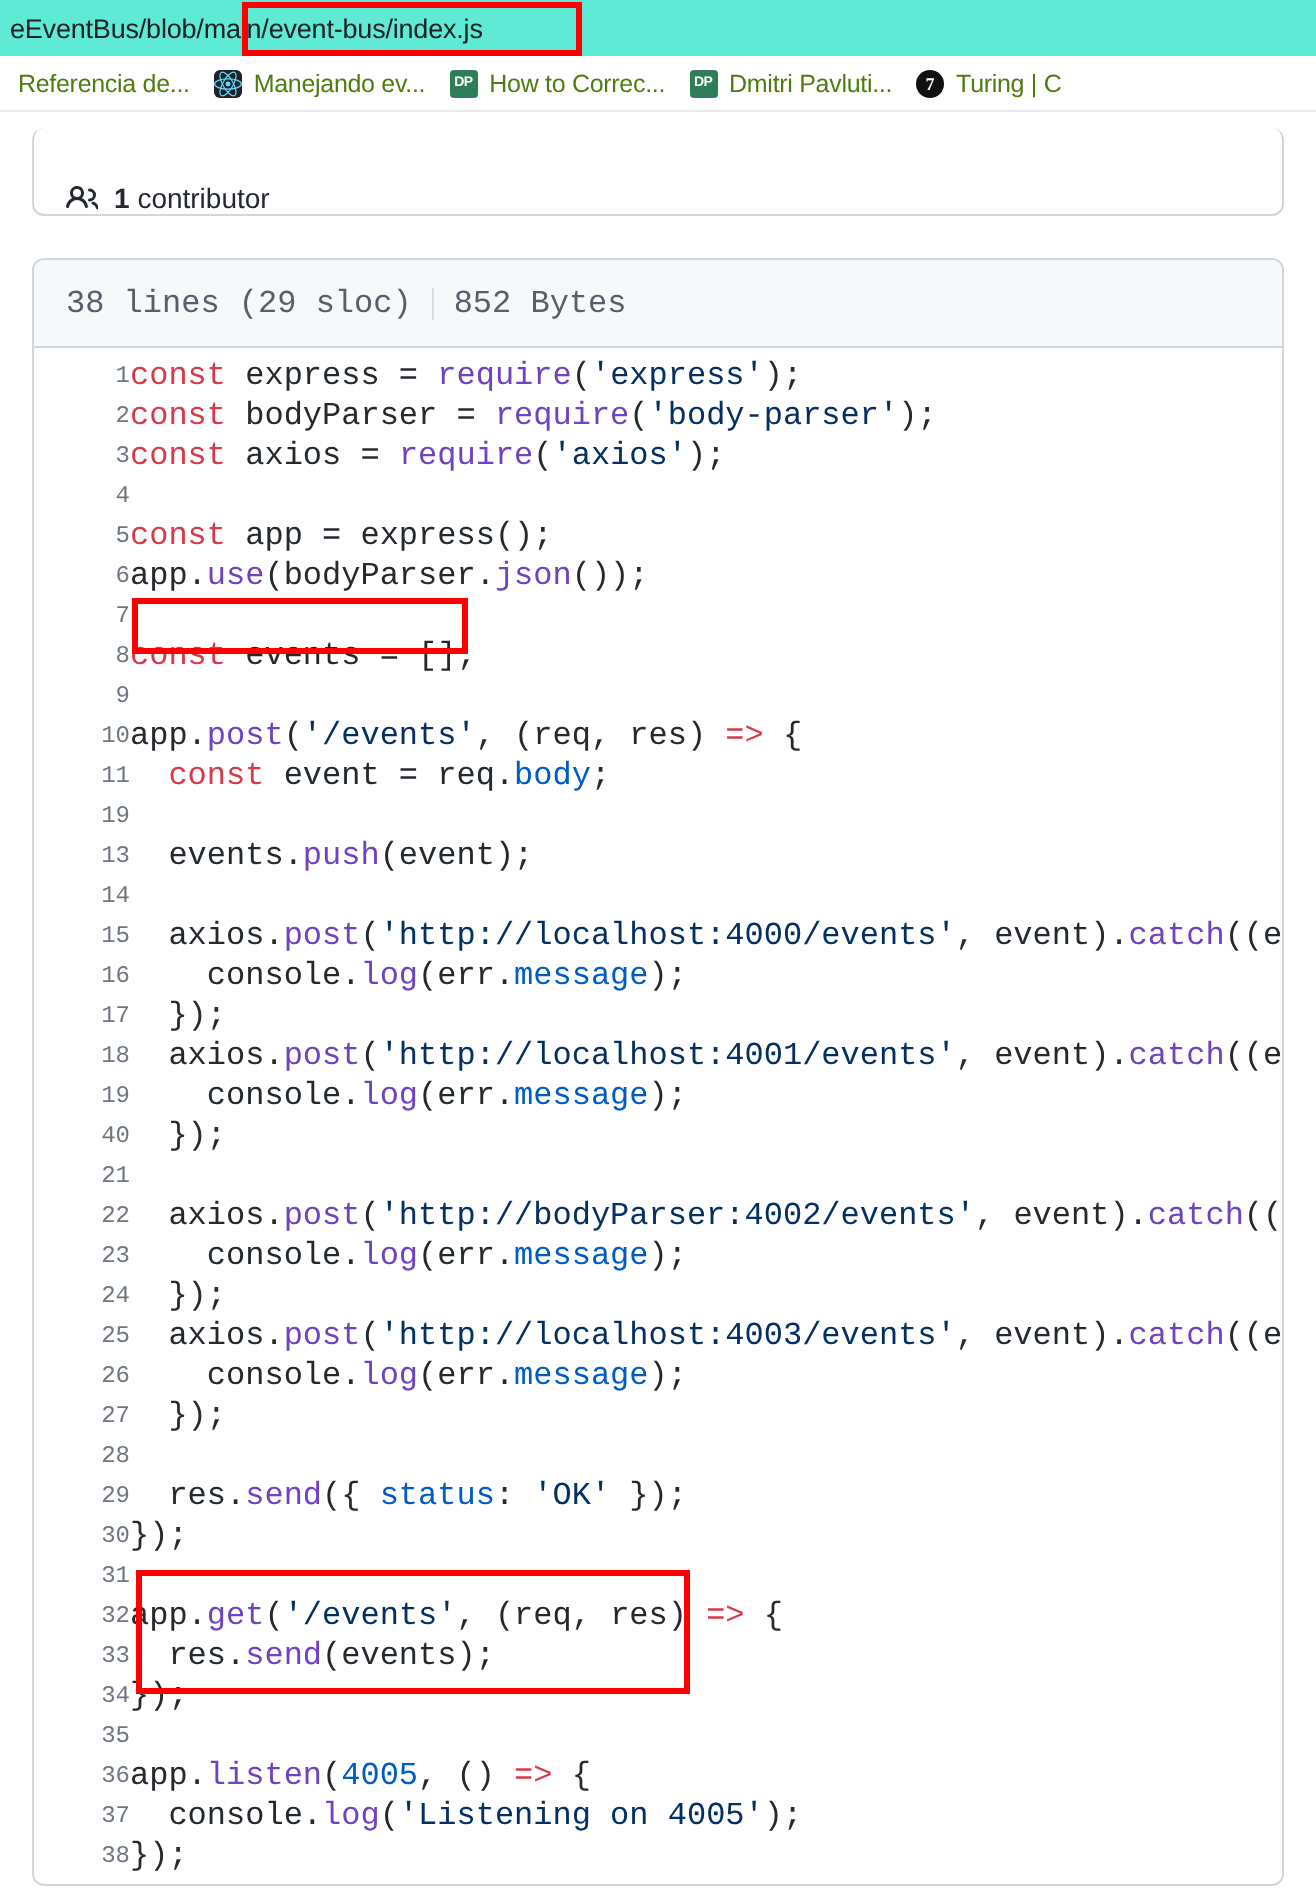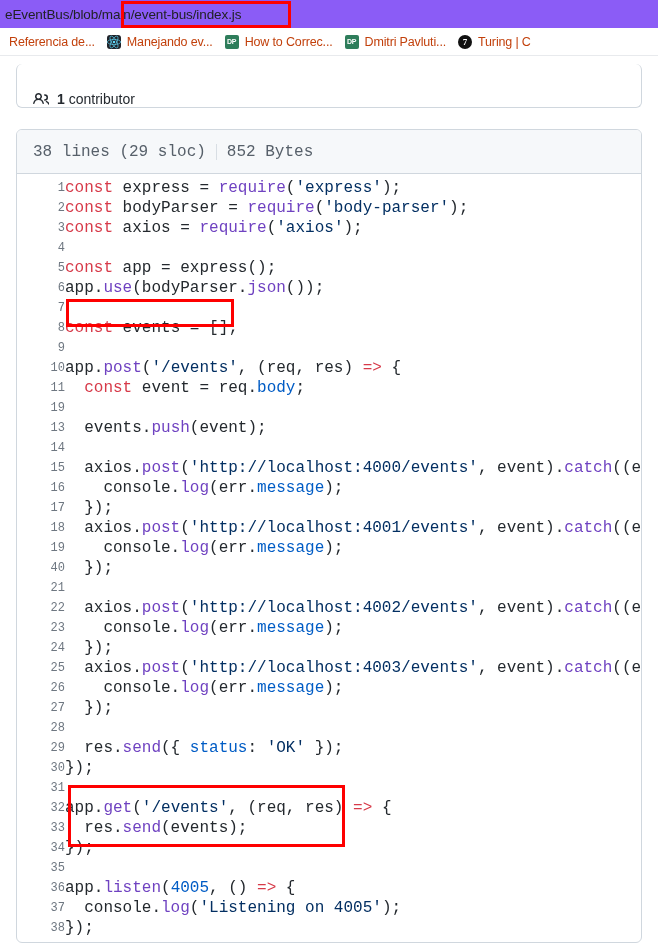--- a/index.html
+++ b/index.html
@@ -10,21 +10,21 @@
     font-family:"Liberation Sans", sans-serif;
     overflow:hidden;
     position:relative;
   }
 
   
   .urlbar {
     height:28px;
     display:flex; align-items:center;
     padding:0 6px;
-    background:#8b5cf6;
+    background:#5eead4;
     position:relative;
   }
   .urlbar .url-text {
     font-size:13.5px;
     color:#202124;
     white-space:nowrap;
     letter-spacing:-0.1px;
     margin-left:-1px;
   }
   .bookmarks {
@@ -38,21 +38,21 @@
   .bm {
     display:flex; align-items:center;
     gap:6px;
     padding:3px 7px 3px 5px;
     border-radius:4px;
     white-space:nowrap;
     flex:0 0 auto;
   }
   .bm-label {
     font-size:12.5px;
-    color:#c2410c;
+    color:#4d7c0f;
     letter-spacing:-0.15px;
   }
   .fav { width:14px; height:14px; flex:0 0 14px; display:block; border-radius:2px; }
   .fav-react { background:#20232a; border-radius:3px; position:relative; }
   .fav-dp { background:#2e7d5b; color:#fff; font-size:7px; font-weight:bold;
             display:flex; align-items:center; justify-content:center;
             font-family:"Liberation Sans", sans-serif; letter-spacing:-0.3px; }
   .fav-turing { background:#111; border-radius:50%; color:#fff; font-size:9px;
                 font-weight:bold; display:flex; align-items:center; justify-content:center;
                 font-family:"Liberation Serif", serif; }
@@ -278,21 +278,21 @@
             <tr>
               <td class="ln">40</td>
               <td class="lc"><span class="t">  });</span></td>
             </tr>
             <tr>
               <td class="ln">21</td>
               <td class="lc">&nbsp;</td>
             </tr>
             <tr>
               <td class="ln">22</td>
-              <td class="lc"><span class="t">  axios.</span><span class="f">post</span><span class="t">(</span><span class="s">'http://localhost:4002/events'</span><span class="t">, event).</span><span class="f">catch</span><span class="t">((err) </span><span class="k">=&gt;</span><span class="t"> {</span></td>
+              <td class="lc"><span class="t">  axios.</span><span class="f">post</span><span class="t">(</span><span class="s">'http://bodyParser:4002/events'</span><span class="t">, event).</span><span class="f">catch</span><span class="t">((err) </span><span class="k">=&gt;</span><span class="t"> {</span></td>
             </tr>
             <tr>
               <td class="ln">23</td>
               <td class="lc"><span class="t">    console.</span><span class="f">log</span><span class="t">(err.</span><span class="p">message</span><span class="t">);</span></td>
             </tr>
             <tr>
               <td class="ln">24</td>
               <td class="lc"><span class="t">  });</span></td>
             </tr>
             <tr>

